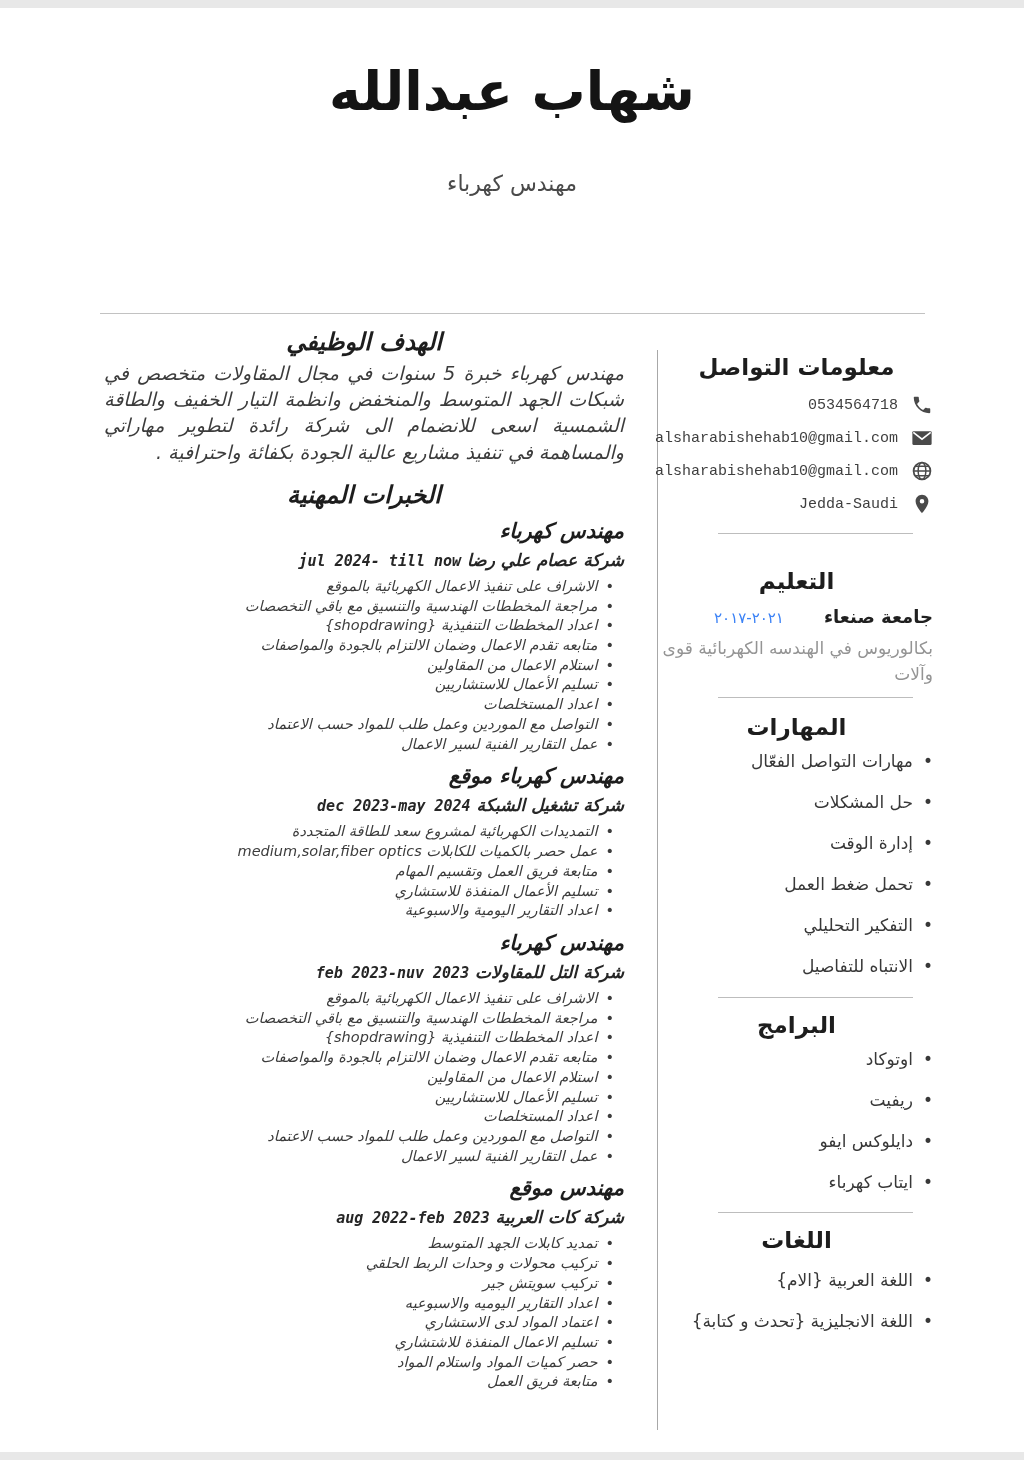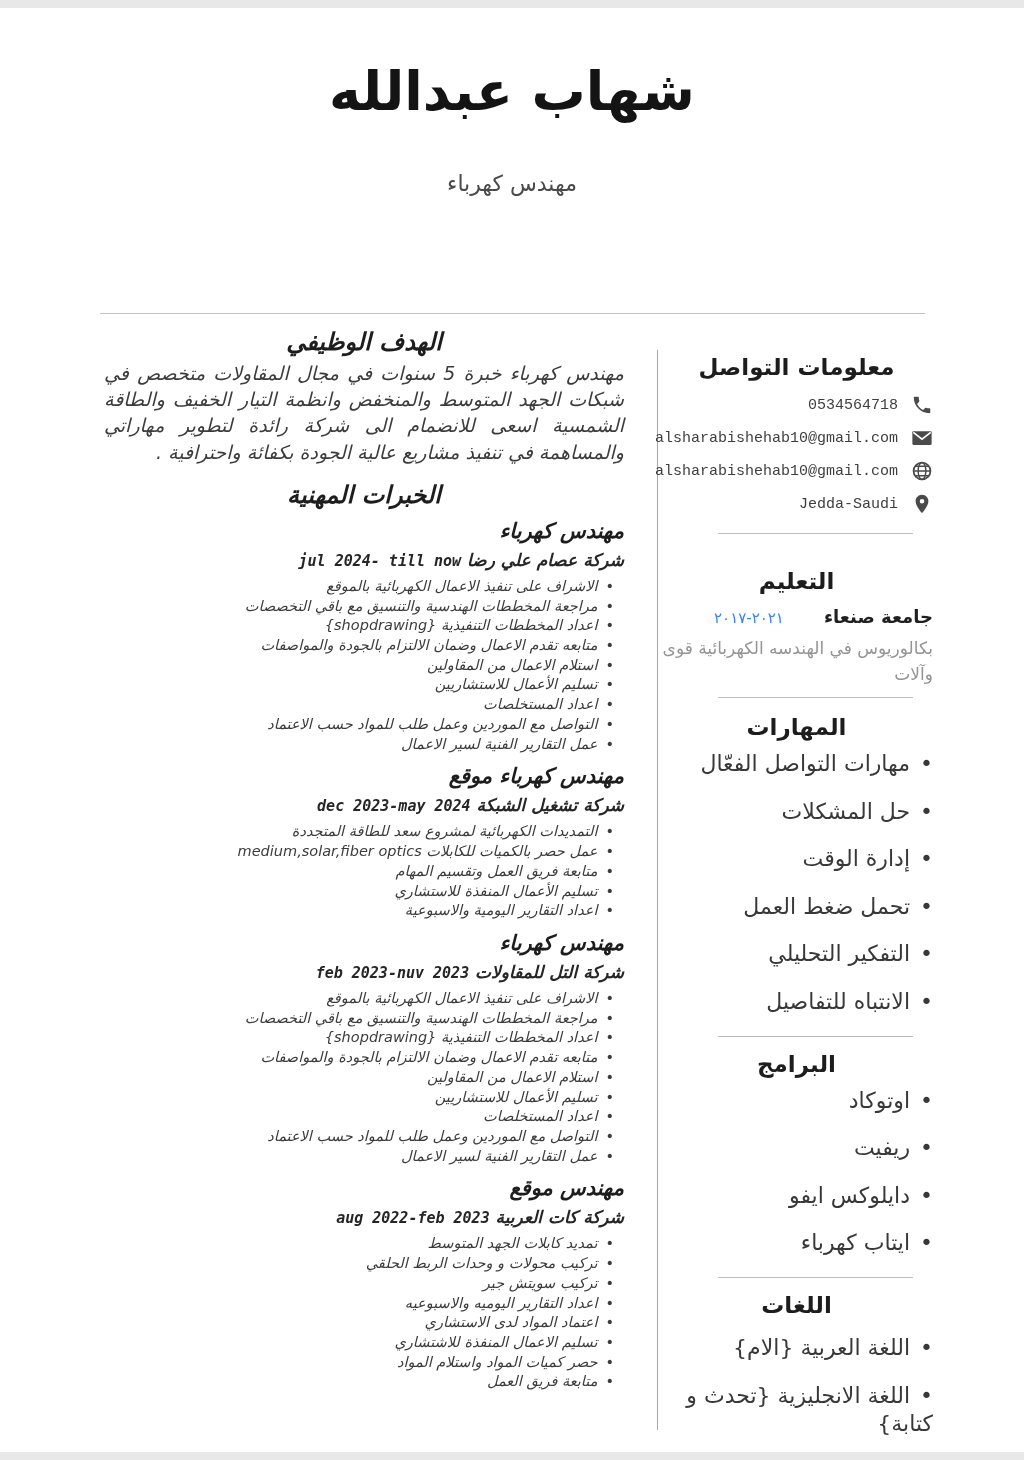--- a/index.html
+++ b/index.html
@@ -50,21 +50,21 @@
 
   .contact-row{display:flex;flex-direction:row;align-items:center;justify-content:flex-start;margin-bottom:11px;}
   .contact-row .c-icon{flex:0 0 auto;width:22px;height:22px;color:#4a4a4a;margin-left:13px;}
   .contact-row .c-text{font-family:Liberation Mono, monospace;font-size:15px;color:#3f3f3f;direction:ltr;unicode-bidi:isolate;text-align:center;}
 
   .edu-row{display:flex;align-items:baseline;margin-top:12px;}
   .edu-school{font-size:18px;font-weight:bold;color:#202020;}
   .edu-dates{font-size:15px;color:#3b82f6;margin-right:40px;direction:ltr;unicode-bidi:isolate;}
   .edu-degree{font-size:17px;color:#949494;line-height:1.5;margin-top:9px;text-align:right;}
 
-  .sb-list li{font-size:22px;color:#383838;text-align:right;margin-bottom:19px;line-height:1.3;}
+  .sb-list li{font-size:17px;color:#383838;text-align:right;margin-bottom:19px;line-height:1.3;}
   .sb-list .dot{margin-left:10px;color:#383838;}
   svg.ico{display:block;}
 </style>
 </head>
 <body>
 
 <svg width="0" height="0" style="position:absolute">
   <symbol id="sym-phone" viewBox="0 0 24 24">
     <path fill="currentColor" d="M6.62 10.79c1.44 2.83 3.76 5.14 6.59 6.59l2.2-2.2c.27-.27.67-.36 1.02-.24 1.12.37 2.33.57 3.57.57.55 0 1 .45 1 1V20c0 .55-.45 1-1 1C10.85 21 3 13.15 3 3.9 3 3.35 3.45 2.9 4 2.9h3.5c.55 0 1 .45 1 1 0 1.25.2 2.45.57 3.57.11.35.03.74-.25 1.02l-2.2 2.3z"></path>
   </symbol>

